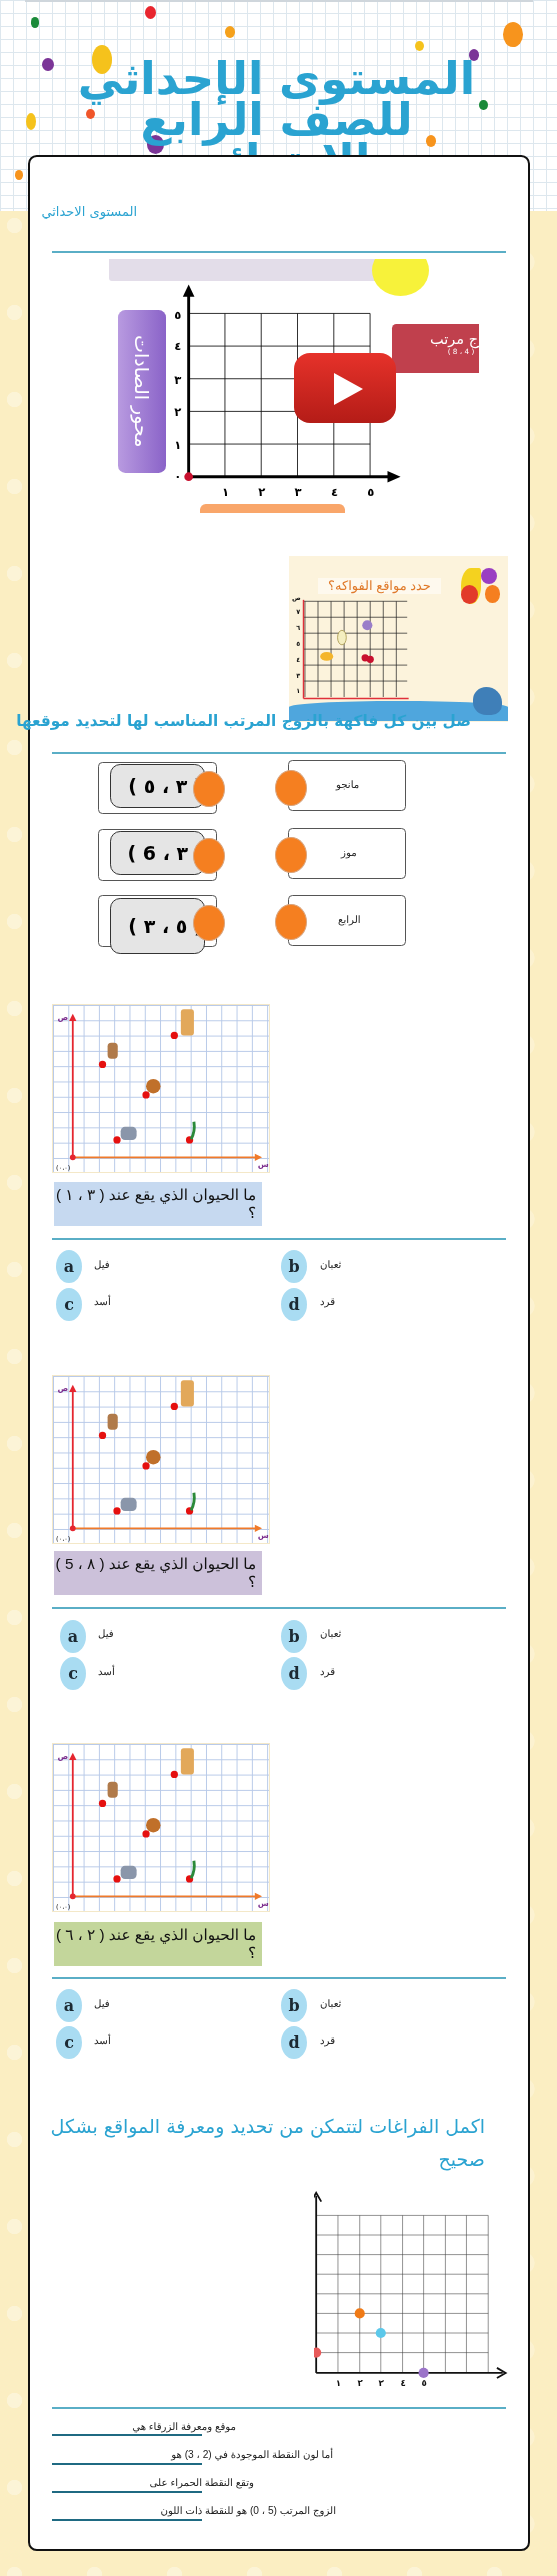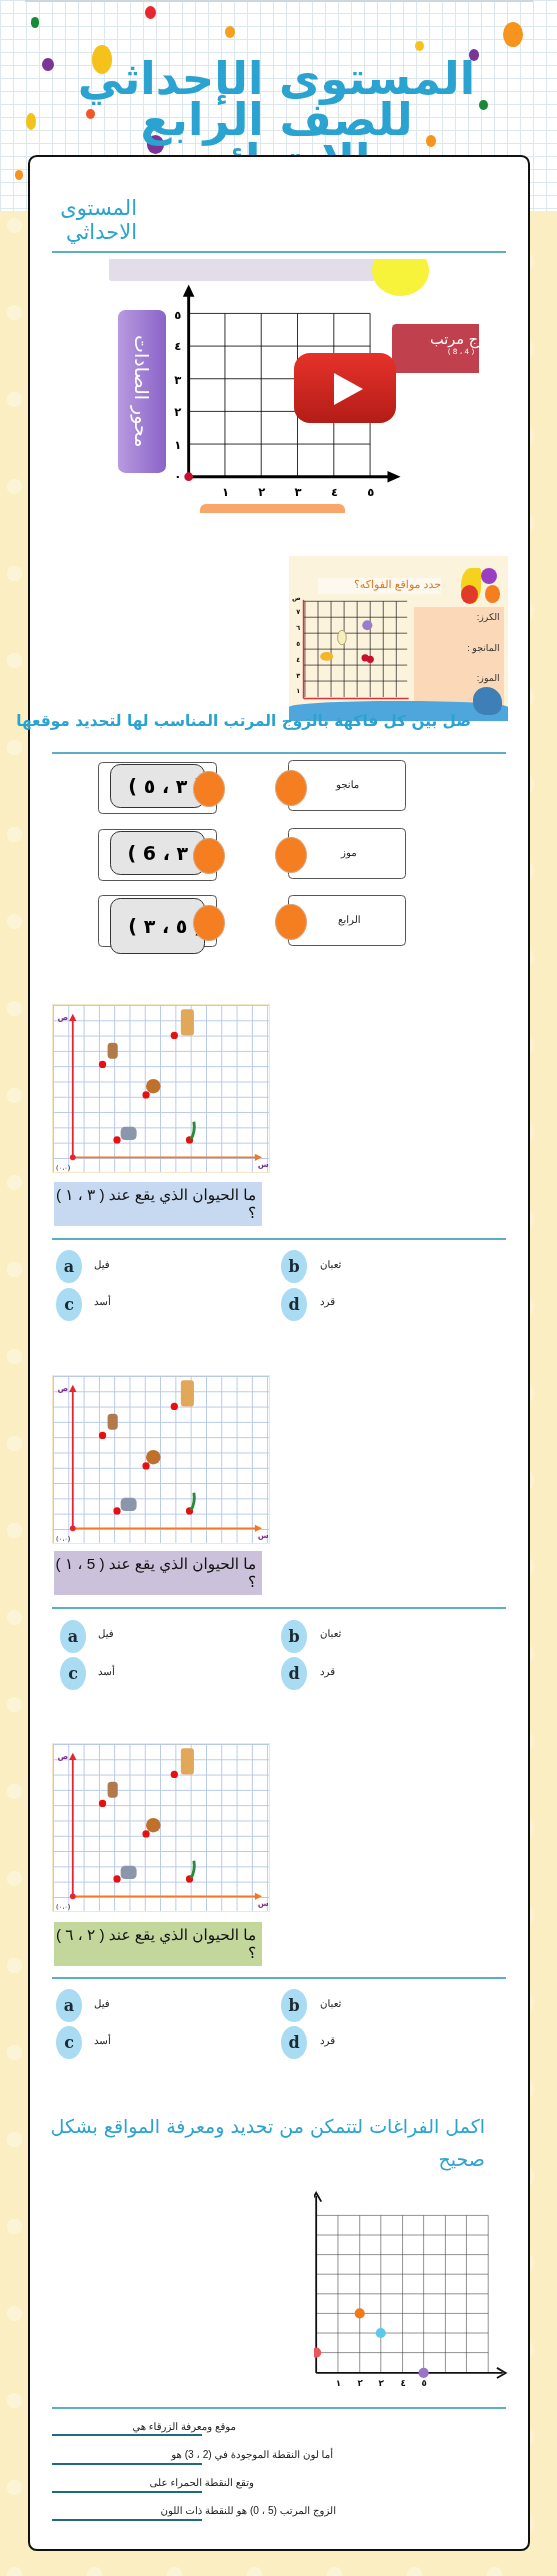--- a/index.html
+++ b/index.html
@@ -131,21 +131,21 @@
   <div class="splat" style="left:26px;top:113px;width:10.2px;height:17.4px;background:#f5c21c"></div>
   <div class="splat" style="left:147px;top:135px;width:17.4px;height:19px;background:#7b3597"></div>
   <div class="splat" style="left:426px;top:135px;width:10.2px;height:11.6px;background:#f7941d"></div>
   <div class="splat" style="left:14.5px;top:170px;width:8.7px;height:10.2px;background:#f7941d"></div>
 </div>
 
 <div class="page-title">المستوى الإحداثي للصف الرابع الابتدائي</div>
 
 <div class="card"></div>
 
-<div class="sec-title" style="right:421px;top:196px;font-size:21px;">المستوى الاحداثي</div>
+<div class="sec-title" style="right:421px;top:204px;font-size:13px;">المستوى الاحداثي</div>
 <div class="divider" style="left:52px;top:251px;width:454px;"></div>
 
 <div class="video">
   <div style="position:absolute;left:22px;top:0;width:269px;height:22px;background:#e3dde9;border-radius:0 0 2.9px 2.9px;"></div>
   <div style="position:absolute;left:285px;top:-14.5px;width:57px;height:51px;background:#f7f23a;border-radius:50%;"></div>
   <div style="position:absolute;left:31px;top:51px;width:48px;height:163px;background:linear-gradient(90deg,#b89ae0,#8a63c8);border-radius:7.3px;color:#fff;font-size:19px;writing-mode:vertical-rl;display:flex;align-items:center;justify-content:center;direction:rtl;font-family:'DejaVu Sans',sans-serif;">
     <span>محور الصادات</span>
   </div>
   <svg style="position:absolute;left:0;top:0" width="392" height="254" viewBox="0 0 540 350">
     <g stroke="#111" stroke-width="1.2">
@@ -183,21 +183,21 @@
     <div style="font-size:14.5px;padding-top:7.3px;direction:rtl;">زوج مرتب</div>
     <div style="font-size:7.3px;">( 8 ، 4 )</div>
   </div>
   <div style="position:absolute;left:113px;top:245px;width:145px;height:10.2px;background:#f9a66a;border-radius:5.8px 5.8px 0 0;"></div>
   <div class="play-btn">
     <div class="play-tri"></div>
   </div>
 </div>
 
 <div class="fruit-img">
-  <div style="position:absolute;left:29px;top:22px;width:123px;height:16px;direction:rtl;font-size:11px;color:#e07a2a;background:rgba(255,255,255,0.5)">حدد مواقع الفواكه؟</div>
+  <div style="position:absolute;left:29px;top:22px;width:123px;height:16px;direction:rtl;text-align:center;font-size:13px;color:#e07a2a;background:rgba(255,255,255,0.5)">حدد مواقع الفواكه؟</div>
   <div style="position:absolute;right:5.8px;top:7.3px;width:46px;height:44px;">
     <div style="position:absolute;left:4.4px;top:4.4px;width:20.3px;height:36px;background:#f4d21f;border-radius:50% 10% 50% 50%;"></div>
     <div style="position:absolute;left:4.4px;top:22px;width:17.4px;height:19px;background:#e23a2a;border-radius:50%;"></div>
     <div style="position:absolute;left:25px;top:4.4px;width:16px;height:16px;background:#9a3ec2;border-radius:50%;"></div>
     <div style="position:absolute;left:29px;top:22px;width:14.5px;height:17.4px;background:#f57f20;border-radius:50%;"></div>
   </div>
   <svg style="position:absolute;left:0;top:0" width="219" height="166" viewBox="0 0 302 228">
     <g stroke="#222" stroke-width="1">
       <line x1="22" y1="62" x2="22" y2="194"></line>
         <line x1="40" y1="62" x2="40" y2="194"></line>
@@ -225,25 +225,20 @@
         <text x="10" y="146">٤</text>
       <text x="10" y="168">٣</text>
         <text x="10" y="188">١</text>
     </g>
     <ellipse cx="52" cy="138" rx="9" ry="6" fill="#f4b52a"></ellipse>
     <ellipse cx="73" cy="112" rx="6" ry="10" fill="#f4eec0" stroke="#9b8a3a"></ellipse>
     <ellipse cx="108" cy="95" rx="7" ry="7" fill="#9a7ec9"></ellipse>
     <circle cx="105" cy="140" r="5" fill="#c8102e"></circle>
       <circle cx="112" cy="142" r="5" fill="#c8102e"></circle>
   </svg>
-  <div style="position:absolute;left:125px;top:51px;width:90px;height:103px;background:#fbd8b8;direction:rtl;padding:4.4px 4.4px;font-size:9.4px;color:#333;">
-    <div style="height:30.5px;">الكرز:</div>
-    <div style="height:30.5px;">المانجو :</div>
-    <div>الموز:</div>
-  </div>
   <div style="position:absolute;left:0;top:145px;width:219px;height:20.3px;background:#4fa6dd;border-radius:50% 50% 0 0 / 30% 30% 0 0;"></div>
   <div style="position:absolute;right:5.8px;top:131px;width:29px;height:28px;background:#3f7fb8;border-radius:50% 60% 40% 50%;"></div>
 </div>
 
 <div class="sec-title" style="right:87px;top:712px;font-size:15.3px;font-weight:bold;">صل بين كل فاكهة بالزوج المرتب المناسب لها لتحديد موقعها</div>
 <div class="divider" style="left:52px;top:752px;width:454px;"></div>
 
 <div class="match-box" style="left:98px;top:762px;width:119px;height:52px;"></div>
 <div class="match-inner" style="left:110px;top:764px;width:95px;height:44px;">( ٣ ، ٥ )</div>
 <div class="dot" style="left:193px;top:771px;"></div>
@@ -325,21 +320,21 @@
     <circle cx="88" cy="186" r="5" fill="#e5100f"></circle>
     <circle cx="188" cy="186" r="5" fill="#e5100f"></circle>
     <rect x="176" y="6" width="18" height="36" fill="#e2a85a" rx="4"></rect>
     <rect x="75" y="52" width="14" height="22" fill="#b07a4a" rx="5"></rect>
     <circle cx="138" cy="112" r="10" fill="#c0702a"></circle>
     <rect x="93" y="168" width="22" height="18" fill="#8a96aa" rx="6"></rect>
     <path d="M190 185 q6 -10 4 -24" stroke="#2a8a3a" stroke-width="4" fill="none"></path>
   </svg>
 </div>
 <div class="q-box" style="top: 1551px; background: rgb(204, 193, 218);">
-  <span>ما الحيوان الذي يقع عند ( 5 ، ١ ) ؟</span>
+  <span>ما الحيوان الذي يقع عند ( ٨ ، 5 ) ؟</span>
 </div>
 <div class="divider" style="left:52px;top:1607px;width:454px;"></div>
 
 <div>
   <div class="opt-circle" style="left:60px;top:1620px;">a</div>
   <div class="opt-label" style="left:98px;top:1628px;">فيل</div>
 </div>
 <div>
   <div class="opt-circle" style="left:281px;top:1620px;">b</div>
   <div class="opt-label" style="left:320px;top:1628px;">ثعبان</div>

